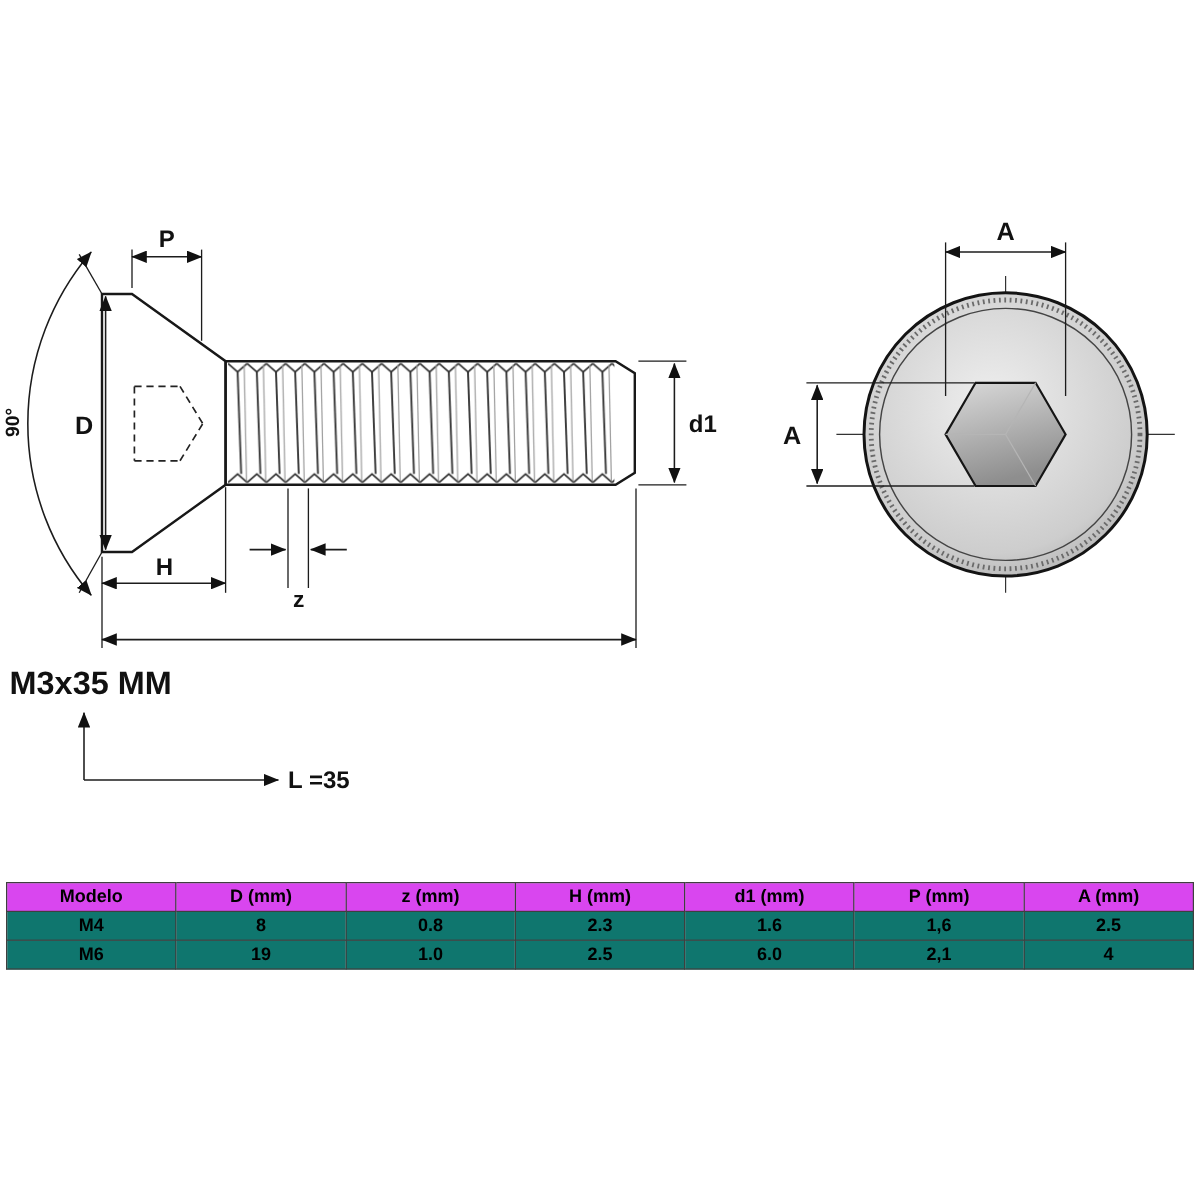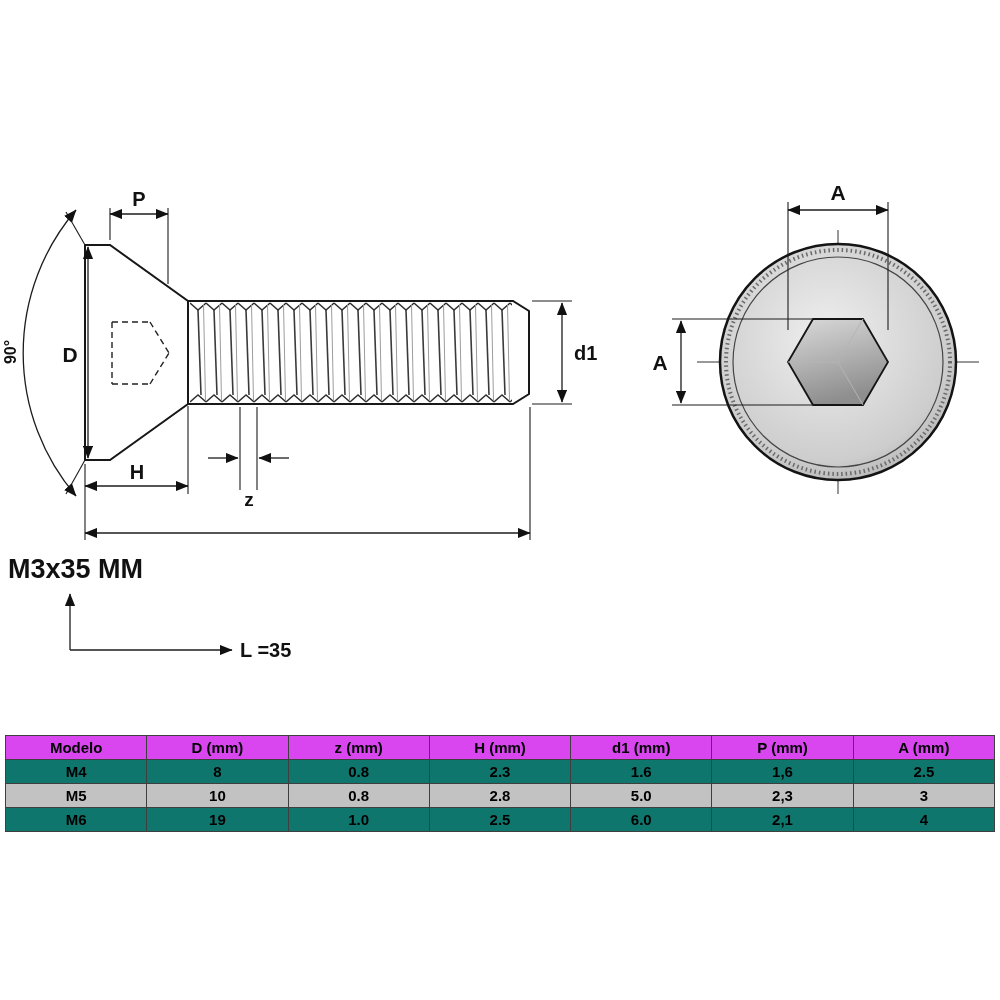--- a/index.html
+++ b/index.html
@@ -167,29 +167,20 @@
   <tbody id="table-body">
         <tr class="row-light">
           <td>M4</td>
           <td>8</td>
           <td>0.8</td>
           <td>2.3</td>
           <td>1.6</td>
           <td>1,6</td>
           <td>2.5</td>
         </tr>
-        <tr class="row-dark">
-          <td>M5</td>
-          <td>10</td>
-          <td>0.8</td>
-          <td>2.8</td>
-          <td>5.0</td>
-          <td>2,3</td>
-          <td>3</td>
-        </tr>
         <tr class="row-light">
           <td>M6</td>
           <td>19</td>
           <td>1.0</td>
           <td>2.5</td>
           <td>6.0</td>
           <td>2,1</td>
           <td>4</td>
         </tr>
       </tbody>

